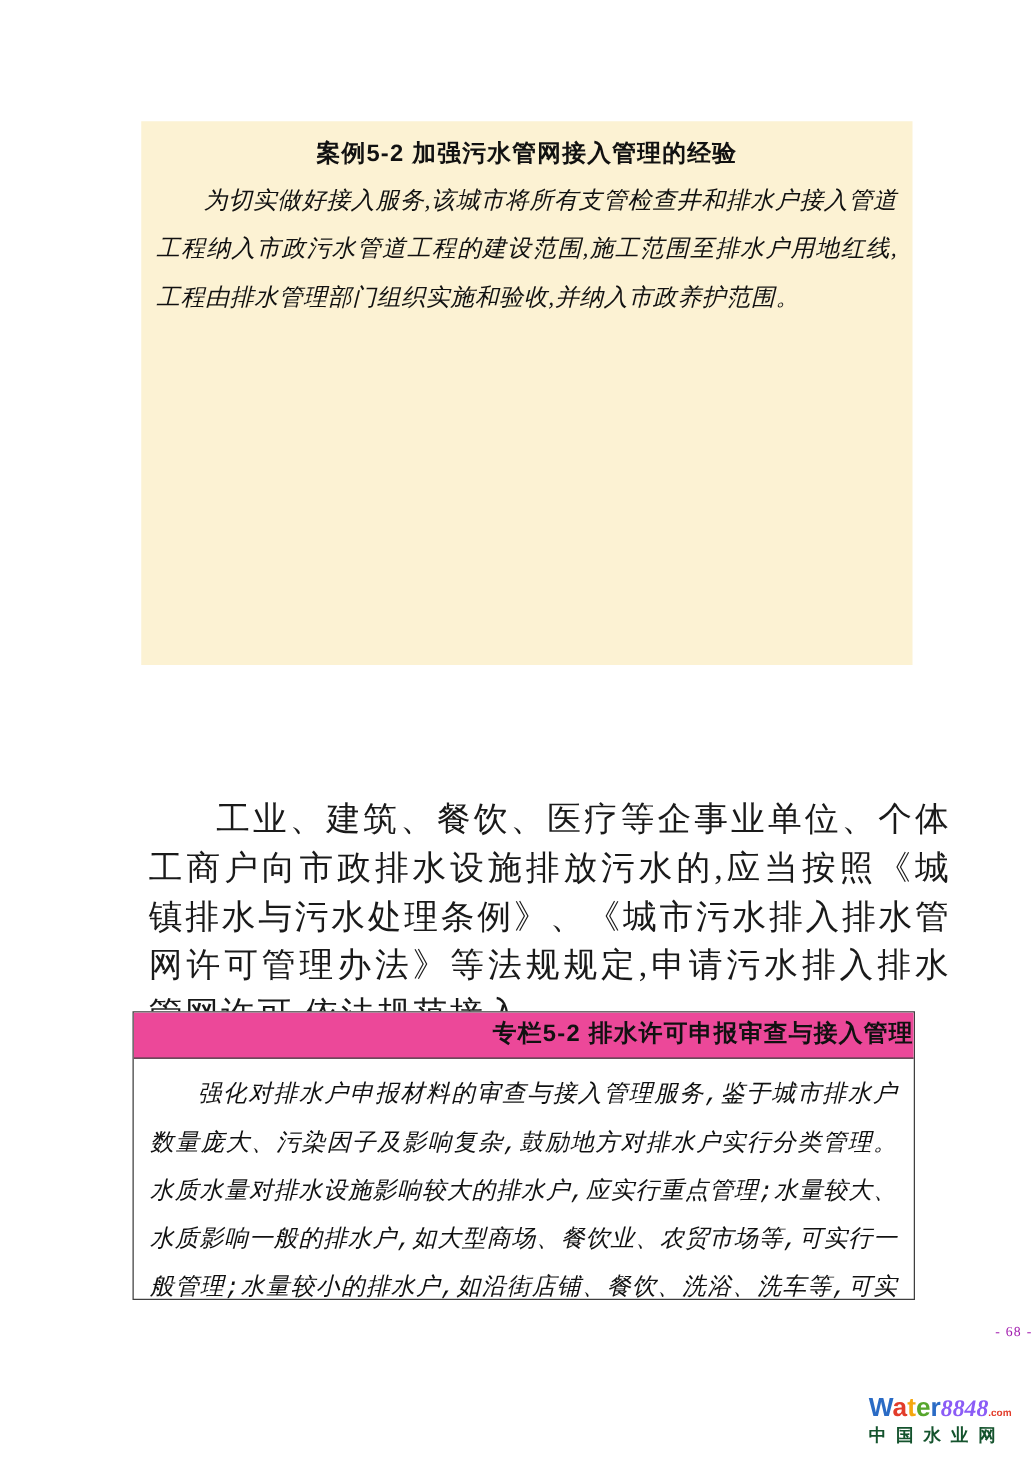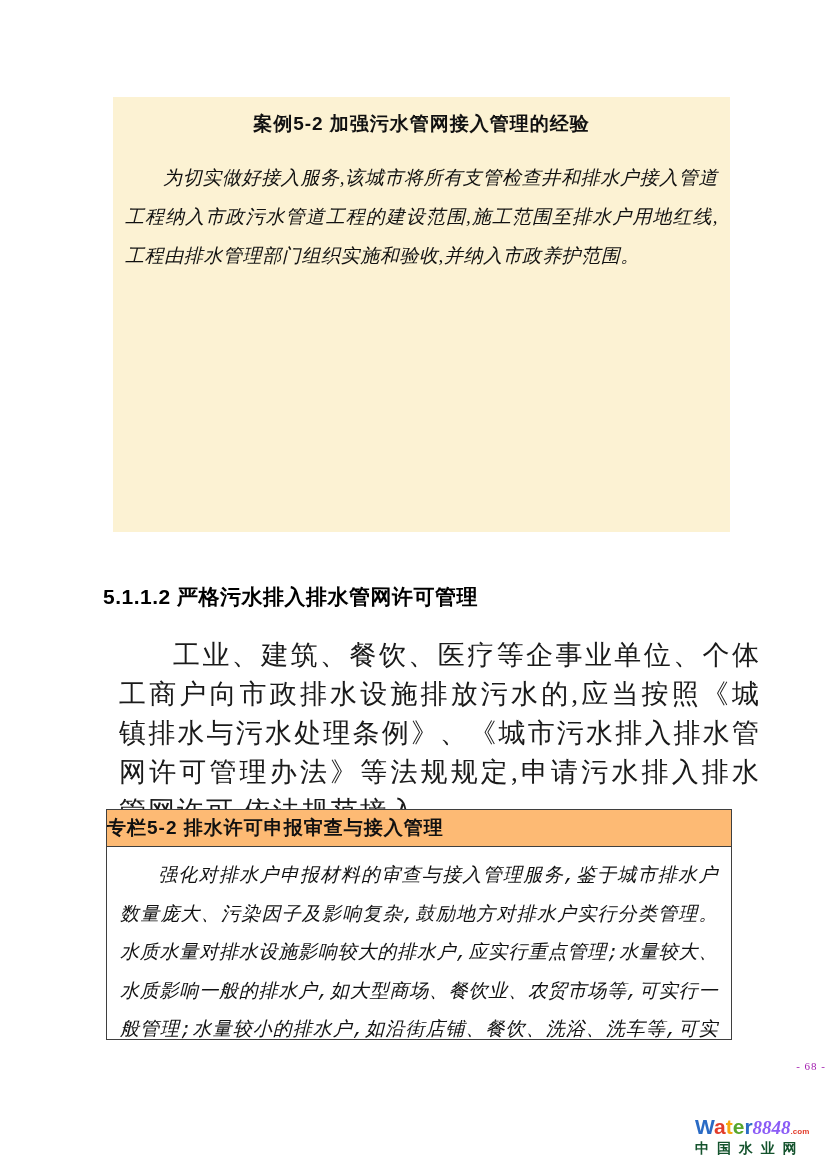--- a/index.html
+++ b/index.html
@@ -12,21 +12,21 @@
 
   
   .case-box{
     position:absolute;left:113px;top:97px;width:617px;height:435px;
     background:#fcf2d3;box-sizing:border-box;padding:12px 12px 0 12px;
     overflow:hidden;
   }
   .case-title{
     text-align:center;font-weight:bold;font-size:19px;line-height:30px;
     font-family:"Liberation Sans","DejaVu Sans",sans-serif;
-    letter-spacing:1px;margin-bottom:19px;
+    letter-spacing:1px;margin-bottom:2px;
   }
   .kai-para{
     margin:0;font-size:19px;line-height:39px;text-align:justify;
     text-indent:2em;letter-spacing:0.6px;font-style:italic;
     font-family:"Liberation Serif","DejaVu Serif",serif;
   }
 
   
   .section-heading{
     position:absolute;left:103px;top:583px;margin:0;
@@ -41,22 +41,22 @@
     font-family:"Liberation Serif","DejaVu Serif",serif;
   }
 
   
   .column-box{
     position:absolute;left:106px;top:809px;width:626px;height:231px;
     box-sizing:border-box;border:1px solid #3f3f3f;background:#ffffff;
     overflow:hidden;
   }
   .column-box-header{
-    background:#fdba74;border-bottom:1px solid #3f3f3f;
-    height:36px;line-height:36px;text-align:left;
+    background:#ec4899;border-bottom:1px solid #3f3f3f;
+    height:36px;line-height:36px;text-align:right;
     font-family:"Liberation Sans","DejaVu Sans",sans-serif;
     font-weight:bold;font-size:19px;letter-spacing:1px;
   }
   .column-box-body{padding:10px 13px 0 13px;}
   .column-box-body .kai-para{line-height:38.5px;font-family:Liberation Mono, monospace;}
 
   
   .page-number{
     position:absolute;left:0;top:1060px;width:100%;text-align:right;
     font-size:11px;letter-spacing:1px;color:#a21caf;
@@ -89,21 +89,20 @@
 </head>
 <body>
 
 <div class="page">
 
   <section class="case-box">
     <div class="case-title">案例5-2  加强污水管网接入管理的经验</div>
     <p class="kai-para">为切实做好接入服务,该城市将所有支管检查井和排水户接入管道工程纳入市政污水管道工程的建设范围,施工范围至排水户用地红线,工程由排水管理部门组织实施和验收,并纳入市政养护范围。</p>
   </section>
 
-  <h2 class="section-heading">5.1.1.2 严格污水排入排水管网许可管理</h2>
 
   <p class="section-para">工业、建筑、餐饮、医疗等企事业单位、个体工商户向市政排水设施排放污水的,应当按照《城镇排水与污水处理条例》、《城市污水排入排水管网许可管理办法》等法规规定,申请污水排入排水管网许可,依法规范接入。</p>
 
   <section class="column-box">
     <div class="column-box-header">专栏5-2  排水许可申报审查与接入管理</div>
     <div class="column-box-body">
       <p class="kai-para">强化对排水户申报材料的审查与接入管理服务,鉴于城市排水户数量庞大、污染因子及影响复杂,鼓励地方对排水户实行分类管理。水质水量对排水设施影响较大的排水户,应实行重点管理;水量较大、水质影响一般的排水户,如大型商场、餐饮业、农贸市场等,可实行一般管理;水量较小的排水户,如沿街店铺、餐饮、洗浴、洗车等,可实行登</p>
     </div>
   </section>
 

